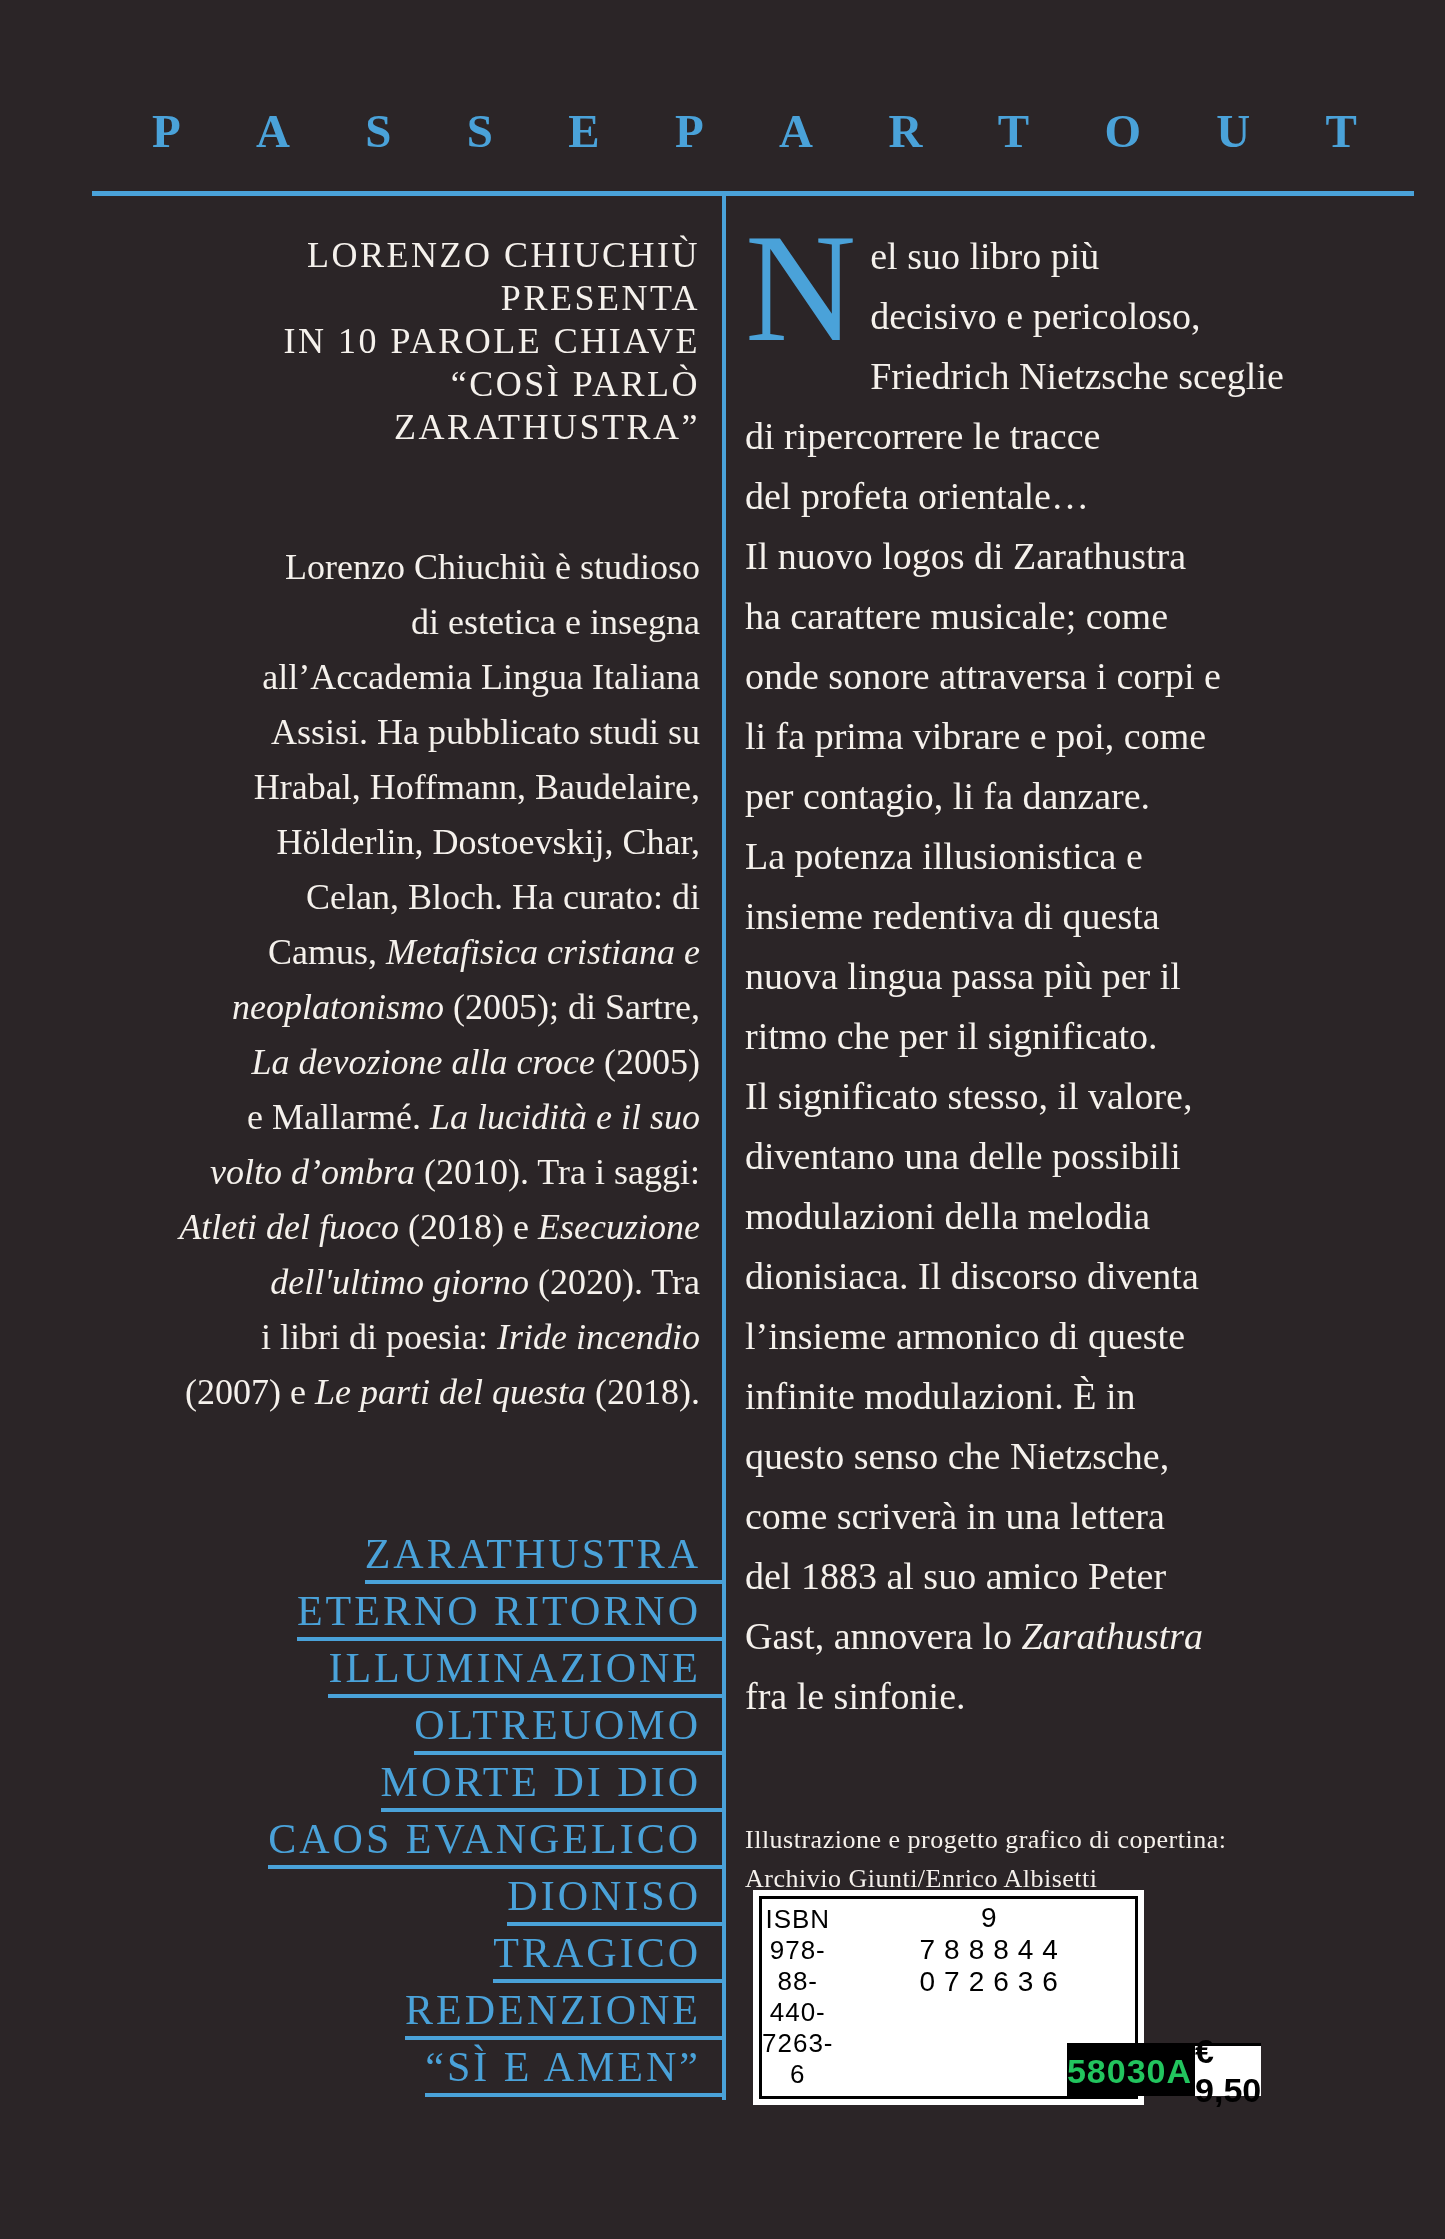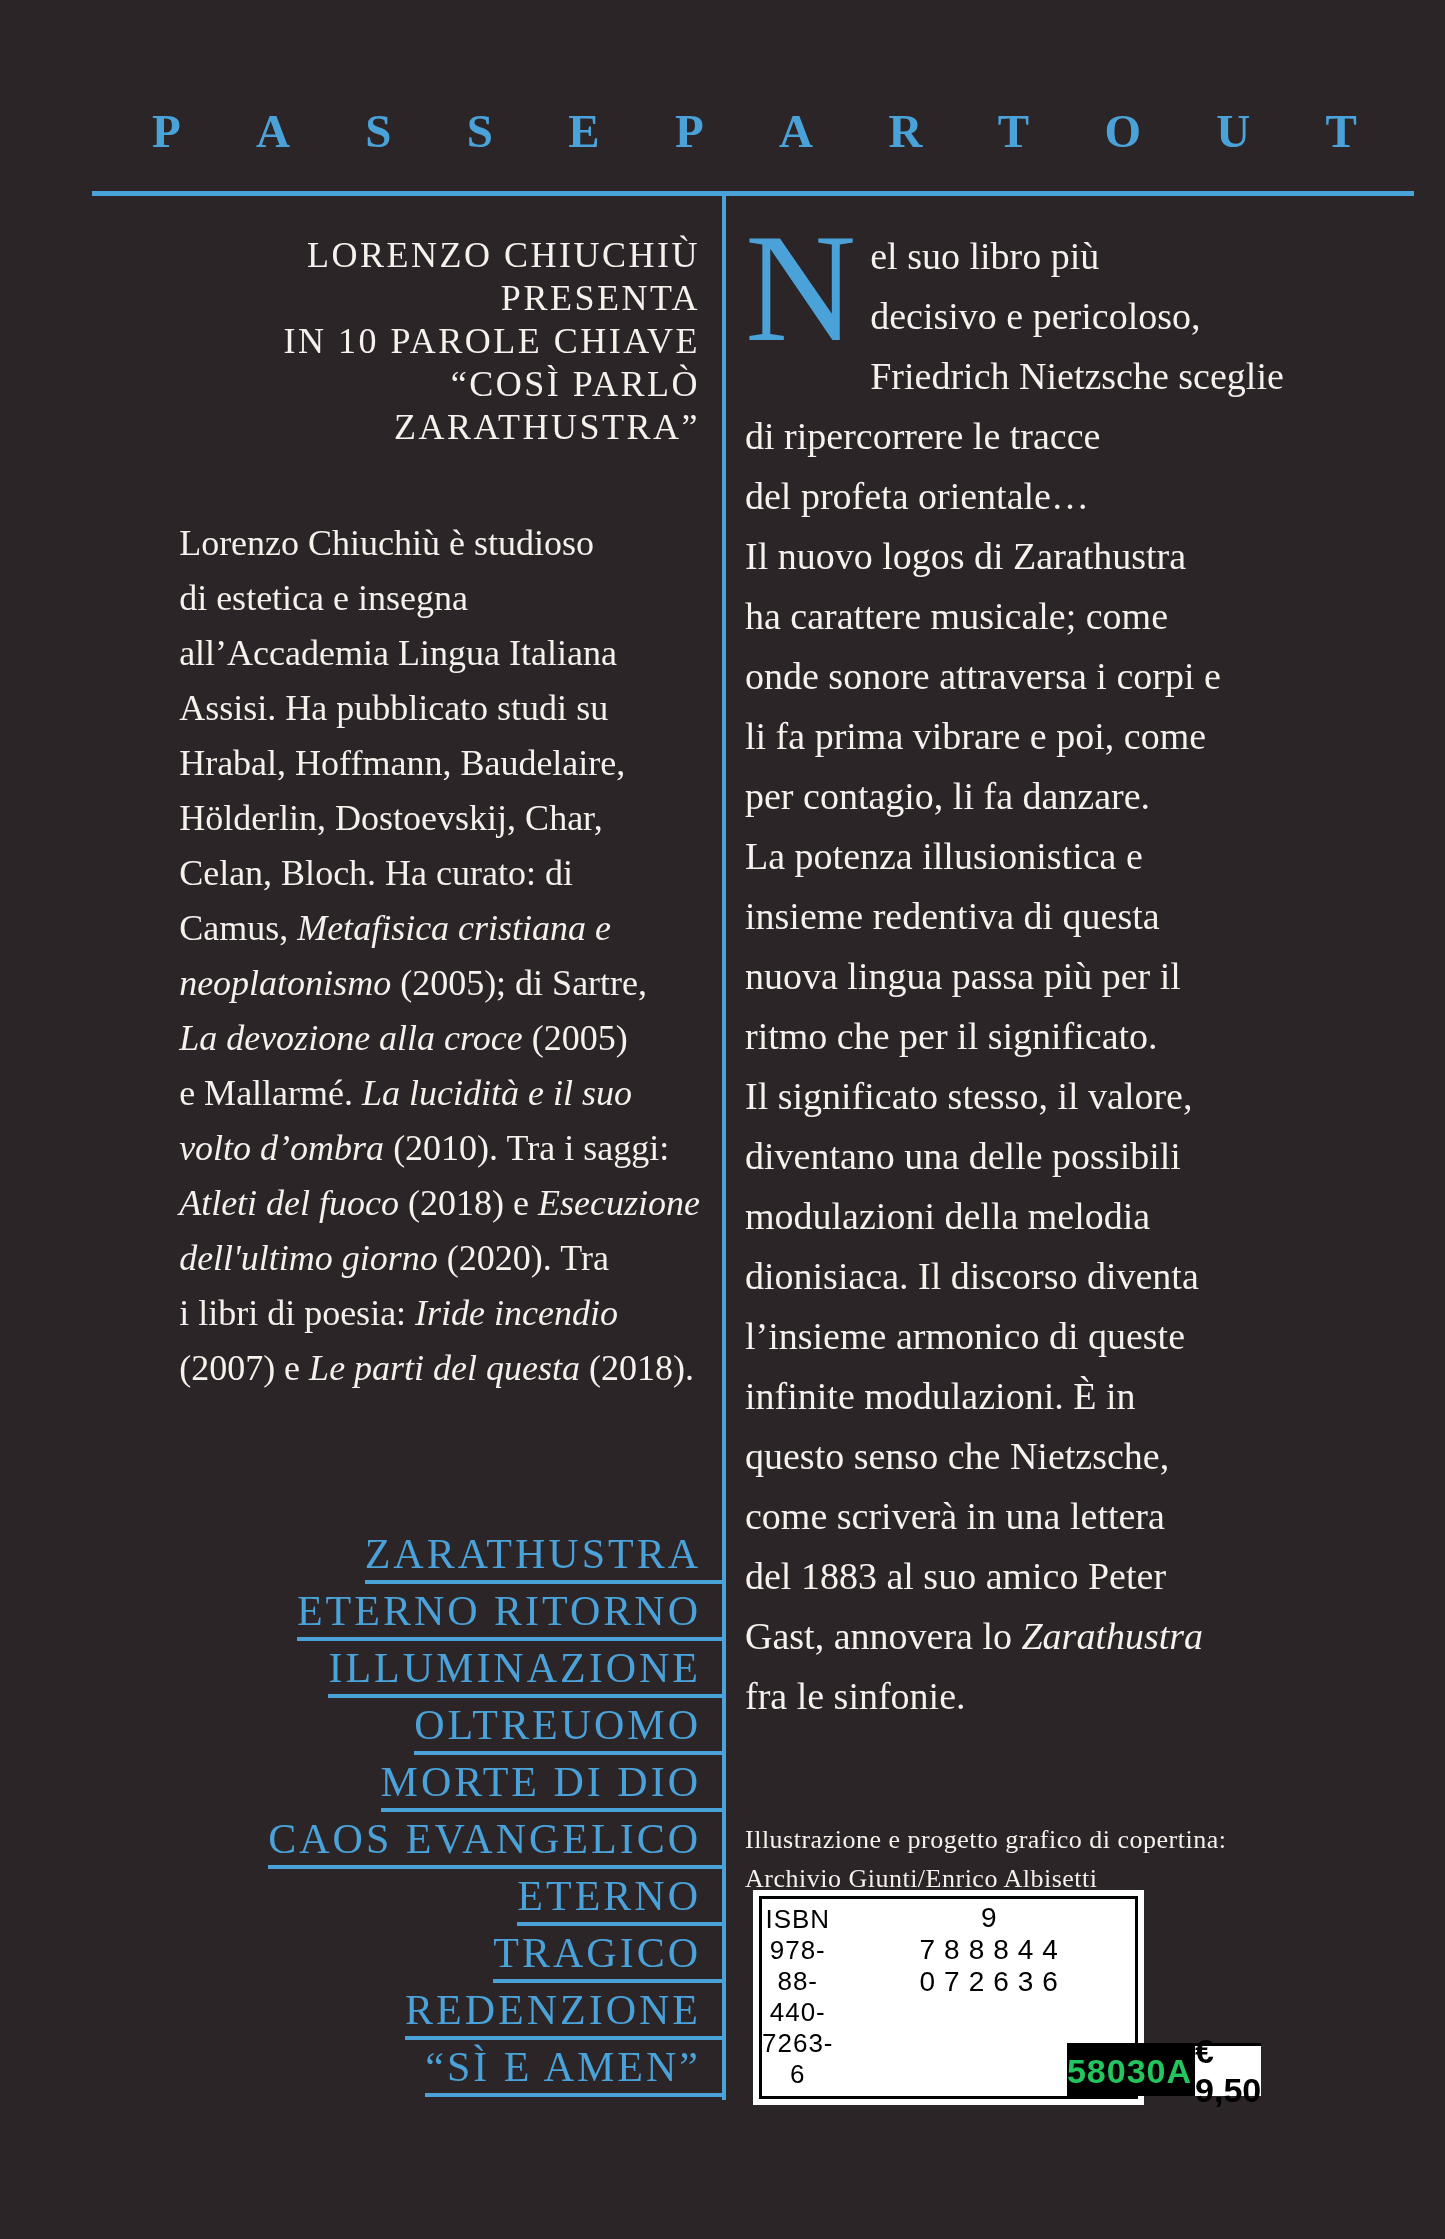--- a/index.html
+++ b/index.html
@@ -19,21 +19,21 @@
     color:var(--blue);font-weight:bold;font-size:47px;line-height:1;
   }
   .header-rule{position:absolute;left:92px;top:191px;width:1322px;height:5px;background:var(--blue);}
   .column-divider{position:absolute;left:722px;top:191px;width:4px;height:1909px;background:var(--blue);}
   
   .title-block{
     position:absolute;right:745px;top:234px;text-align:right;
     font-size:36px;line-height:43px;letter-spacing:2.5px;white-space:nowrap;
   }
   .bio{
-    position:absolute;right:745px;top:516px;
+    position:absolute;right:745px;top:540px;text-align:right;
     font-size:36px;line-height:55px;white-space:nowrap;
   }
   .bio em{font-style:italic;}
   .keywords{
     position:absolute;right:721px;top:1529px;
     display:flex;flex-direction:column;align-items:flex-end;
     color:var(--blue);font-size:42px;letter-spacing:3px;white-space:nowrap;
   }
   .keywords .line{
     line-height:51px;border-bottom:4px solid var(--blue);
@@ -129,21 +129,21 @@
       <div class="line">(2007) e <em>Le parti del questa</em> (2018).</div>
     </div>
 
   <div class="keywords">
       <div class="line">ZARATHUSTRA</div>
       <div class="line">ETERNO RITORNO</div>
       <div class="line">ILLUMINAZIONE</div>
       <div class="line">OLTREUOMO</div>
       <div class="line">MORTE DI DIO</div>
       <div class="line">CAOS EVANGELICO</div>
-      <div class="line">ETERNO</div>
+      <div class="line">DIONISO</div>
       <div class="line">TRAGICO</div>
       <div class="line">REDENZIONE</div>
       <div class="line">“SÌ E AMEN”</div>
     </div>
 
   <div class="main-text">
     <div class="dropcap">N</div>
   <div class="line">el suo libro più</div>
       <div class="line">decisivo e pericoloso,</div>
       <div class="line">Friedrich Nietzsche sceglie</div>

